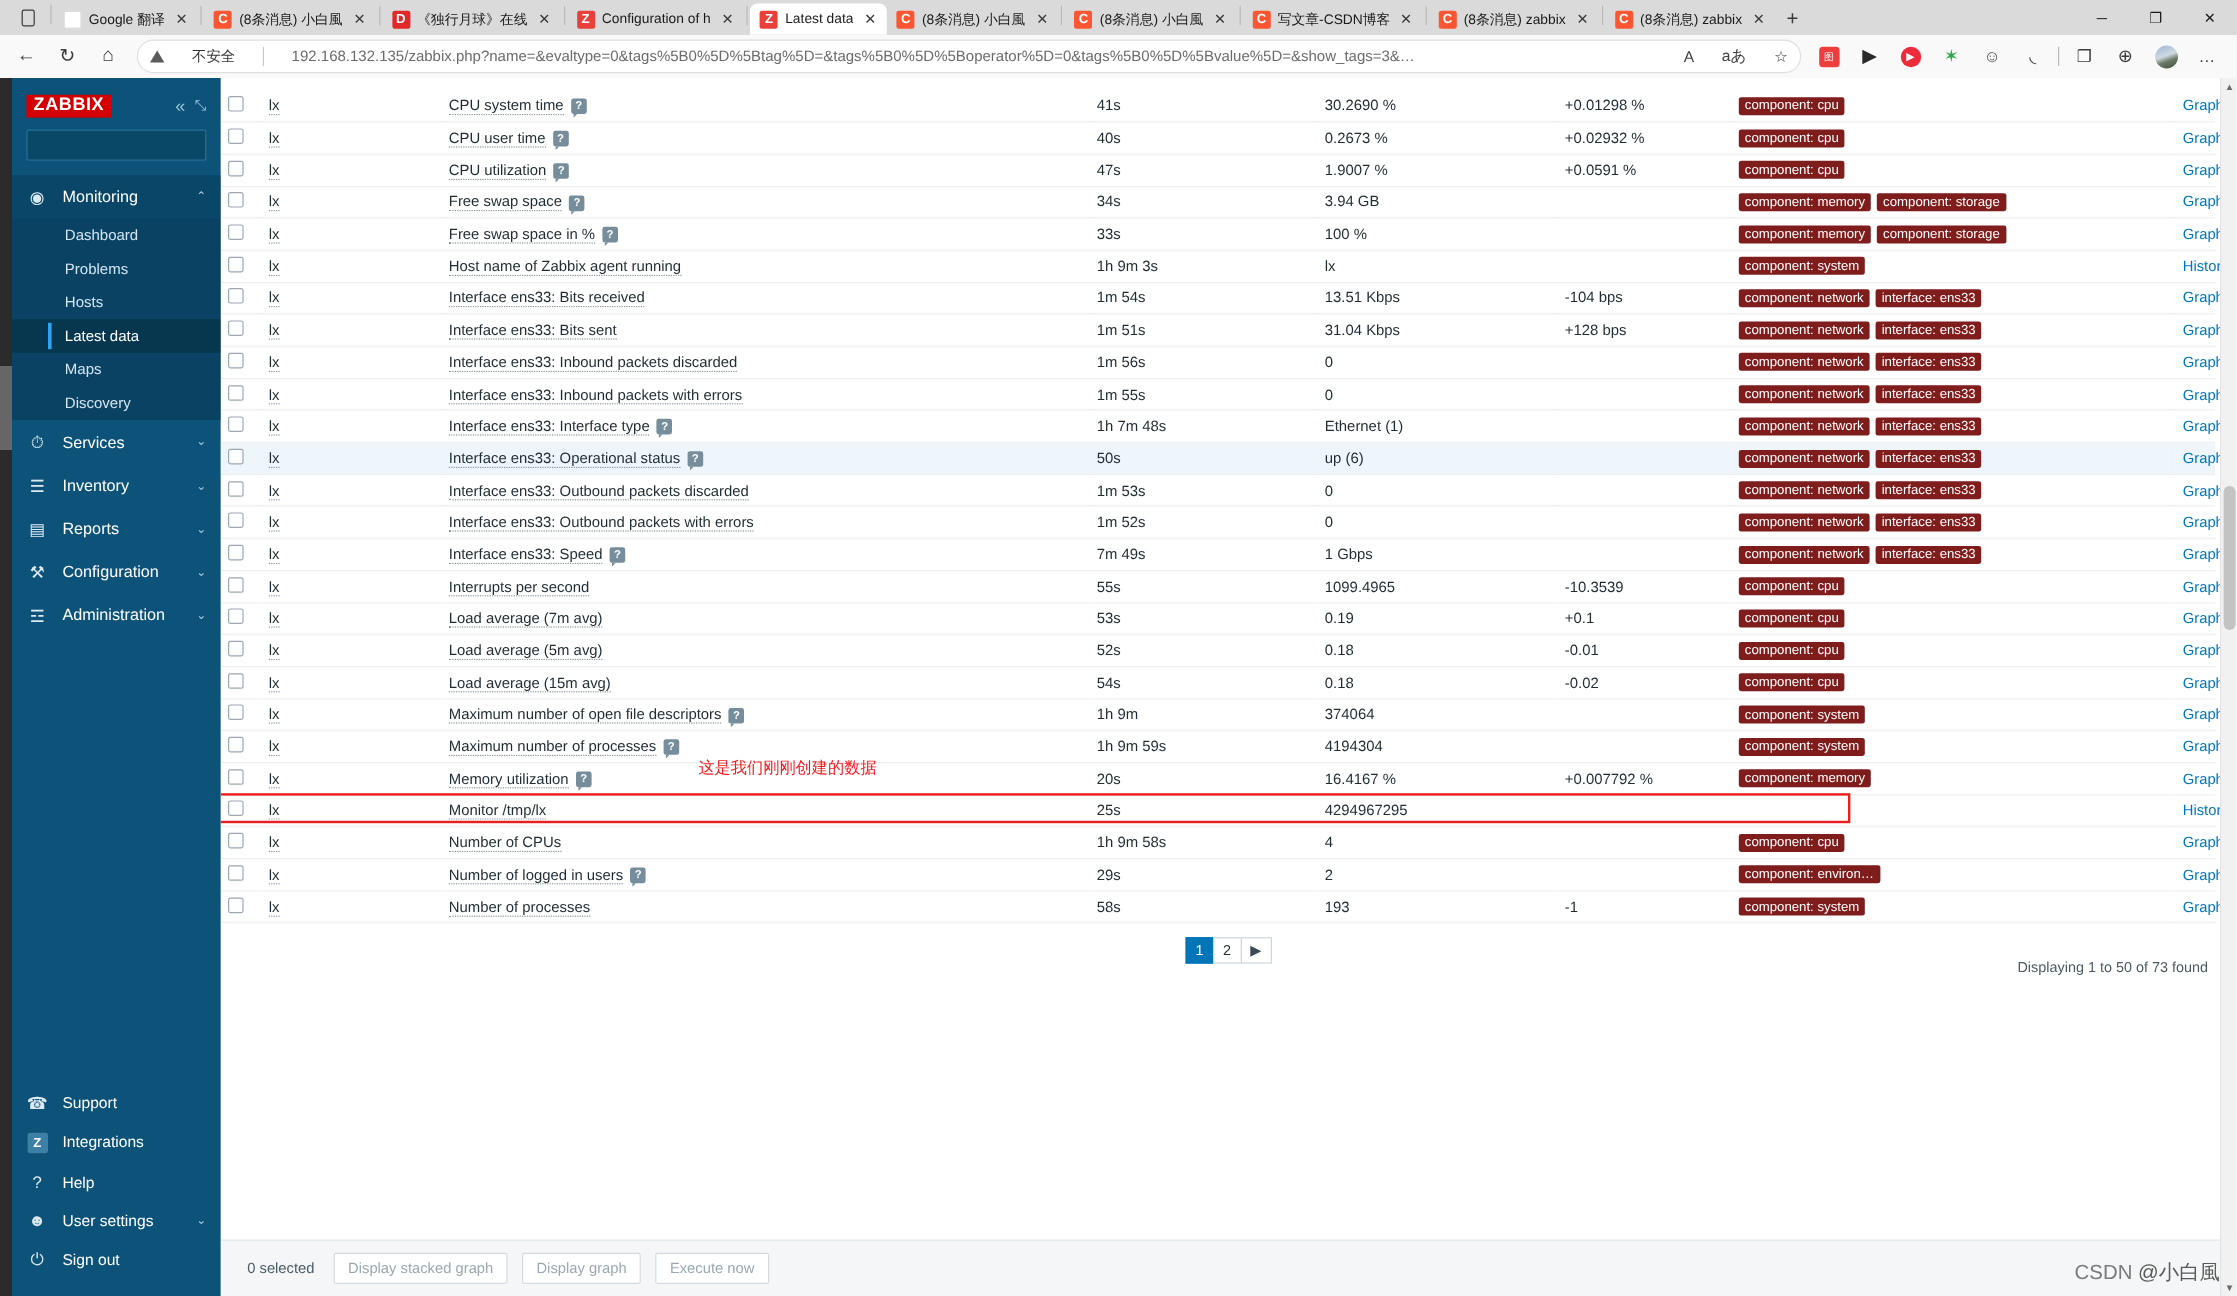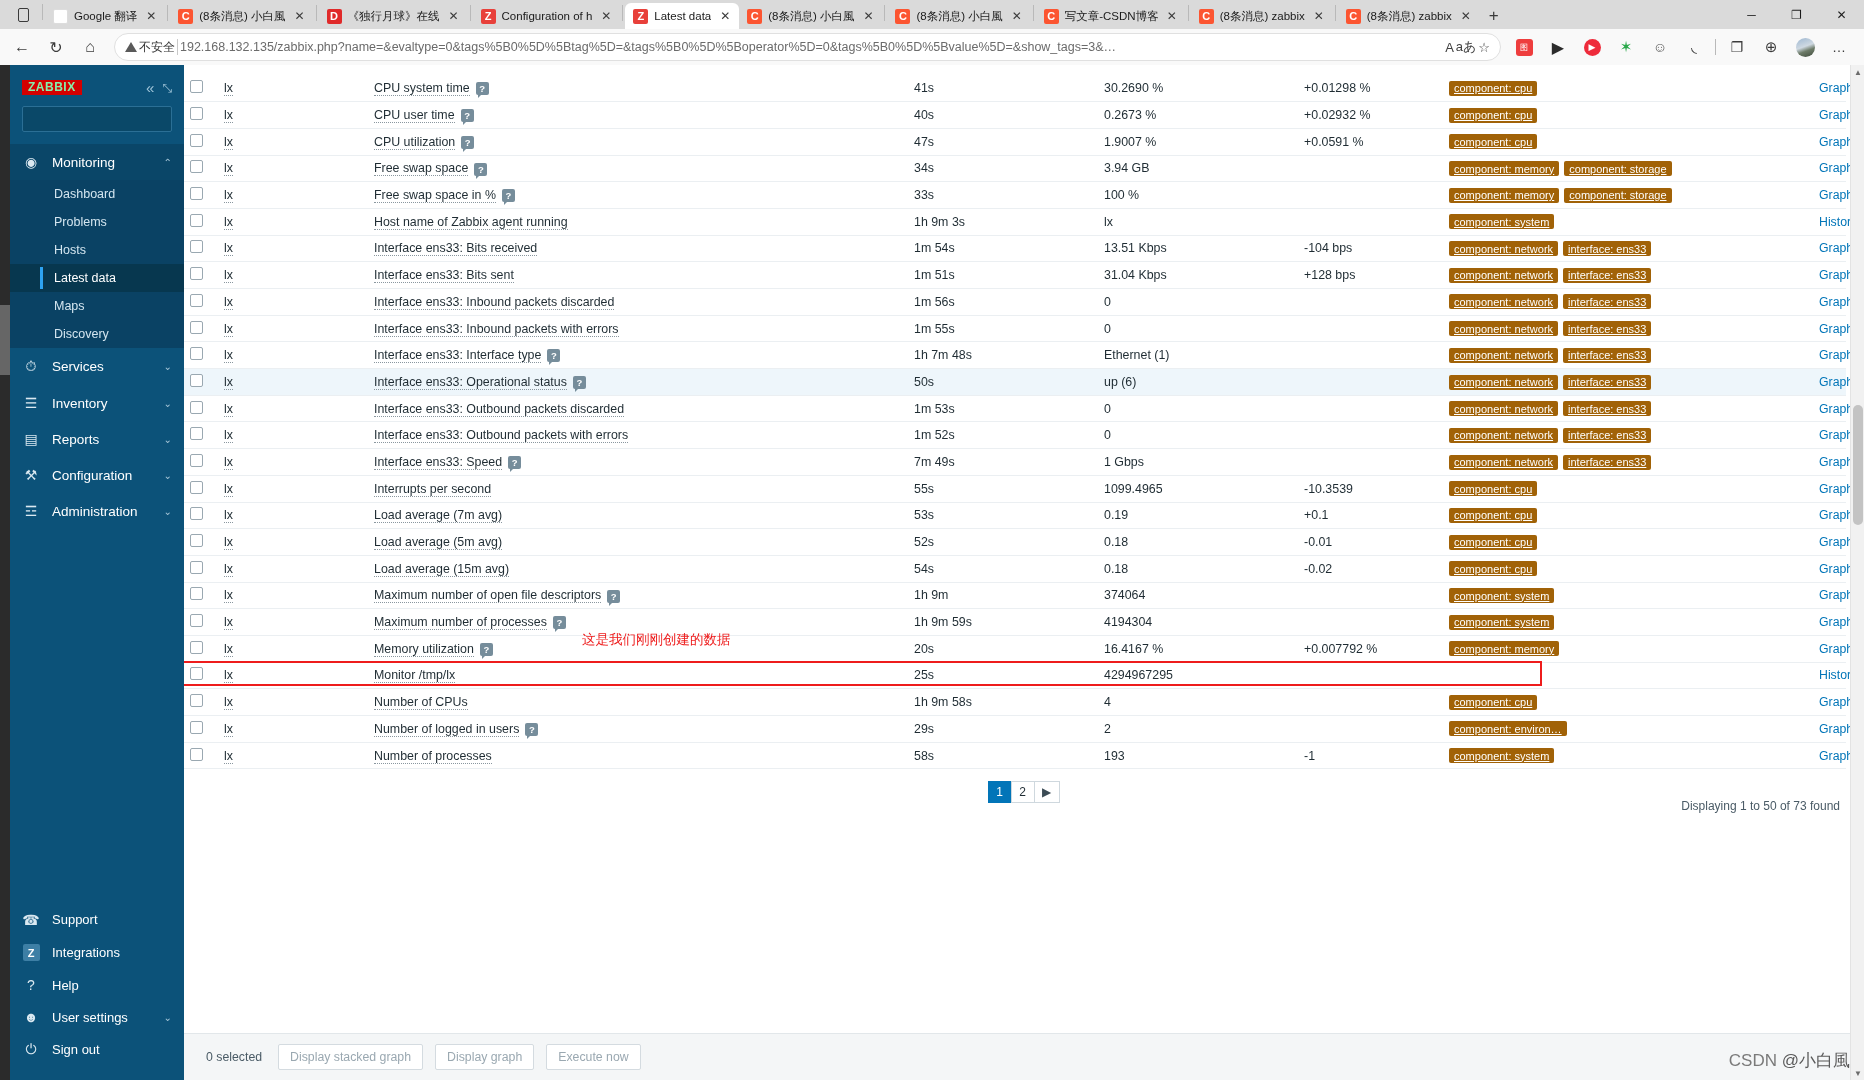--- a/index.html
+++ b/index.html
@@ -65,21 +65,21 @@
   .navbar {
     height: 36px; background:#f9f9f9; display:flex; align-items:center;
     padding: 0 6px; gap: 2px;
   }
   .navbtn {
     width: 32px; height: 30px; display:flex; align-items:center; justify-content:center;
     font-size: 16px; color:#3c3c3c; border-radius:4px;
   }
   .omnibox {
     flex: 1 1 auto; height: 28px; background:#ffffff; border-radius: 14px;
-    display:flex; align-items:center; padding: 0 10px; gap:2px;
+    display:flex; align-items:center; padding: 0 10px; gap:23px;
     margin: 0 6px; border: 1px solid #e0e0e0;
     overflow:hidden;
   }
   .omnibox .warn-tri {
     width:0;height:0;border-left:6px solid transparent;border-right:6px solid transparent;
     border-bottom:10px solid #5a5a5a; position:relative;
   }
   .omnibox .notsecure { font-size: 12px; color:#333; white-space:nowrap; }
   .omnibox .sep { width:1px; height:16px; background:#c9c9c9; }
   .omnibox .url {
@@ -109,21 +109,21 @@
   .edge-left { width: 10px; background:#2b2b2b; flex:0 0 10px; position:relative;}
   .edge-left .knob { position:absolute; left:0; top:240px; width:10px; height:70px; background:#666;}
 
   
   .sidebar {
     width: 174px; flex:0 0 174px; background:#0c5279; color:#e8f1f6;
     display:flex; flex-direction:column; position:relative;
   }
   .sb-head { padding: 14px 12px 10px 12px; display:flex; align-items:center; gap:8px;}
   .zlogo {
-    background:#d40000; color:#86efac; font-weight:bold; font-size:12px;
+    background:#d40000; color:#ffffff; font-weight:bold; font-size:15px;
     letter-spacing:0.5px; padding: 1px 6px 2px 6px; line-height:1.05;
     font-family:"Liberation Sans", sans-serif;
   }
   .sb-head .chev { font-size:15px; color:#9fc4d8; margin-left:auto;}
   .sb-head .expand { font-size:12px; color:#9fc4d8;}
   .sb-search {
     margin: 0 12px 12px 12px; height: 26px; border: 1px solid #2b6f95;
     background:#0a4868; border-radius:2px; display:flex; align-items:center;
     padding: 0 6px;
   }
@@ -194,23 +194,23 @@
     display:inline-flex; align-items:center; justify-content:center;
     width:13px; height:13px; background:#768d9b; color:#fff; font-size:9.5px;
     font-weight:bold; border-radius:2px; margin-left:6px; vertical-align:middle;
     position:relative;
   }
   .help-hint:after{
     content:""; position:absolute; left:2px; bottom:-3px;
     border-left:3px solid #768d9b; border-bottom:3px solid transparent;
   }
   .tag {
-    display:inline-block; background:#a16207; color:#ffffff; font-size:11px;
+    display:inline-block; background:#7f1d1d; color:#ffffff; font-size:11px;
     padding: 1.5px 5px; border-radius:2px; margin-right:5px; white-space:nowrap;
-    max-width: 118px; overflow:hidden; text-overflow: ellipsis; vertical-align:middle;text-decoration:underline;
+    max-width: 118px; overflow:hidden; text-overflow: ellipsis; vertical-align:middle;
   }
   a.action-link { color:#0275b8; text-decoration:none; font-size:12.3px;}
   td.action { text-align: right; padding-right: 24px; }
   .row-top-cut { height: 10px; }
 
   
   .hl-row td { position:relative; }
   .hl-box {
     position:absolute; pointer-events:none; border: 2.5px solid #ee1c1c;
   }

